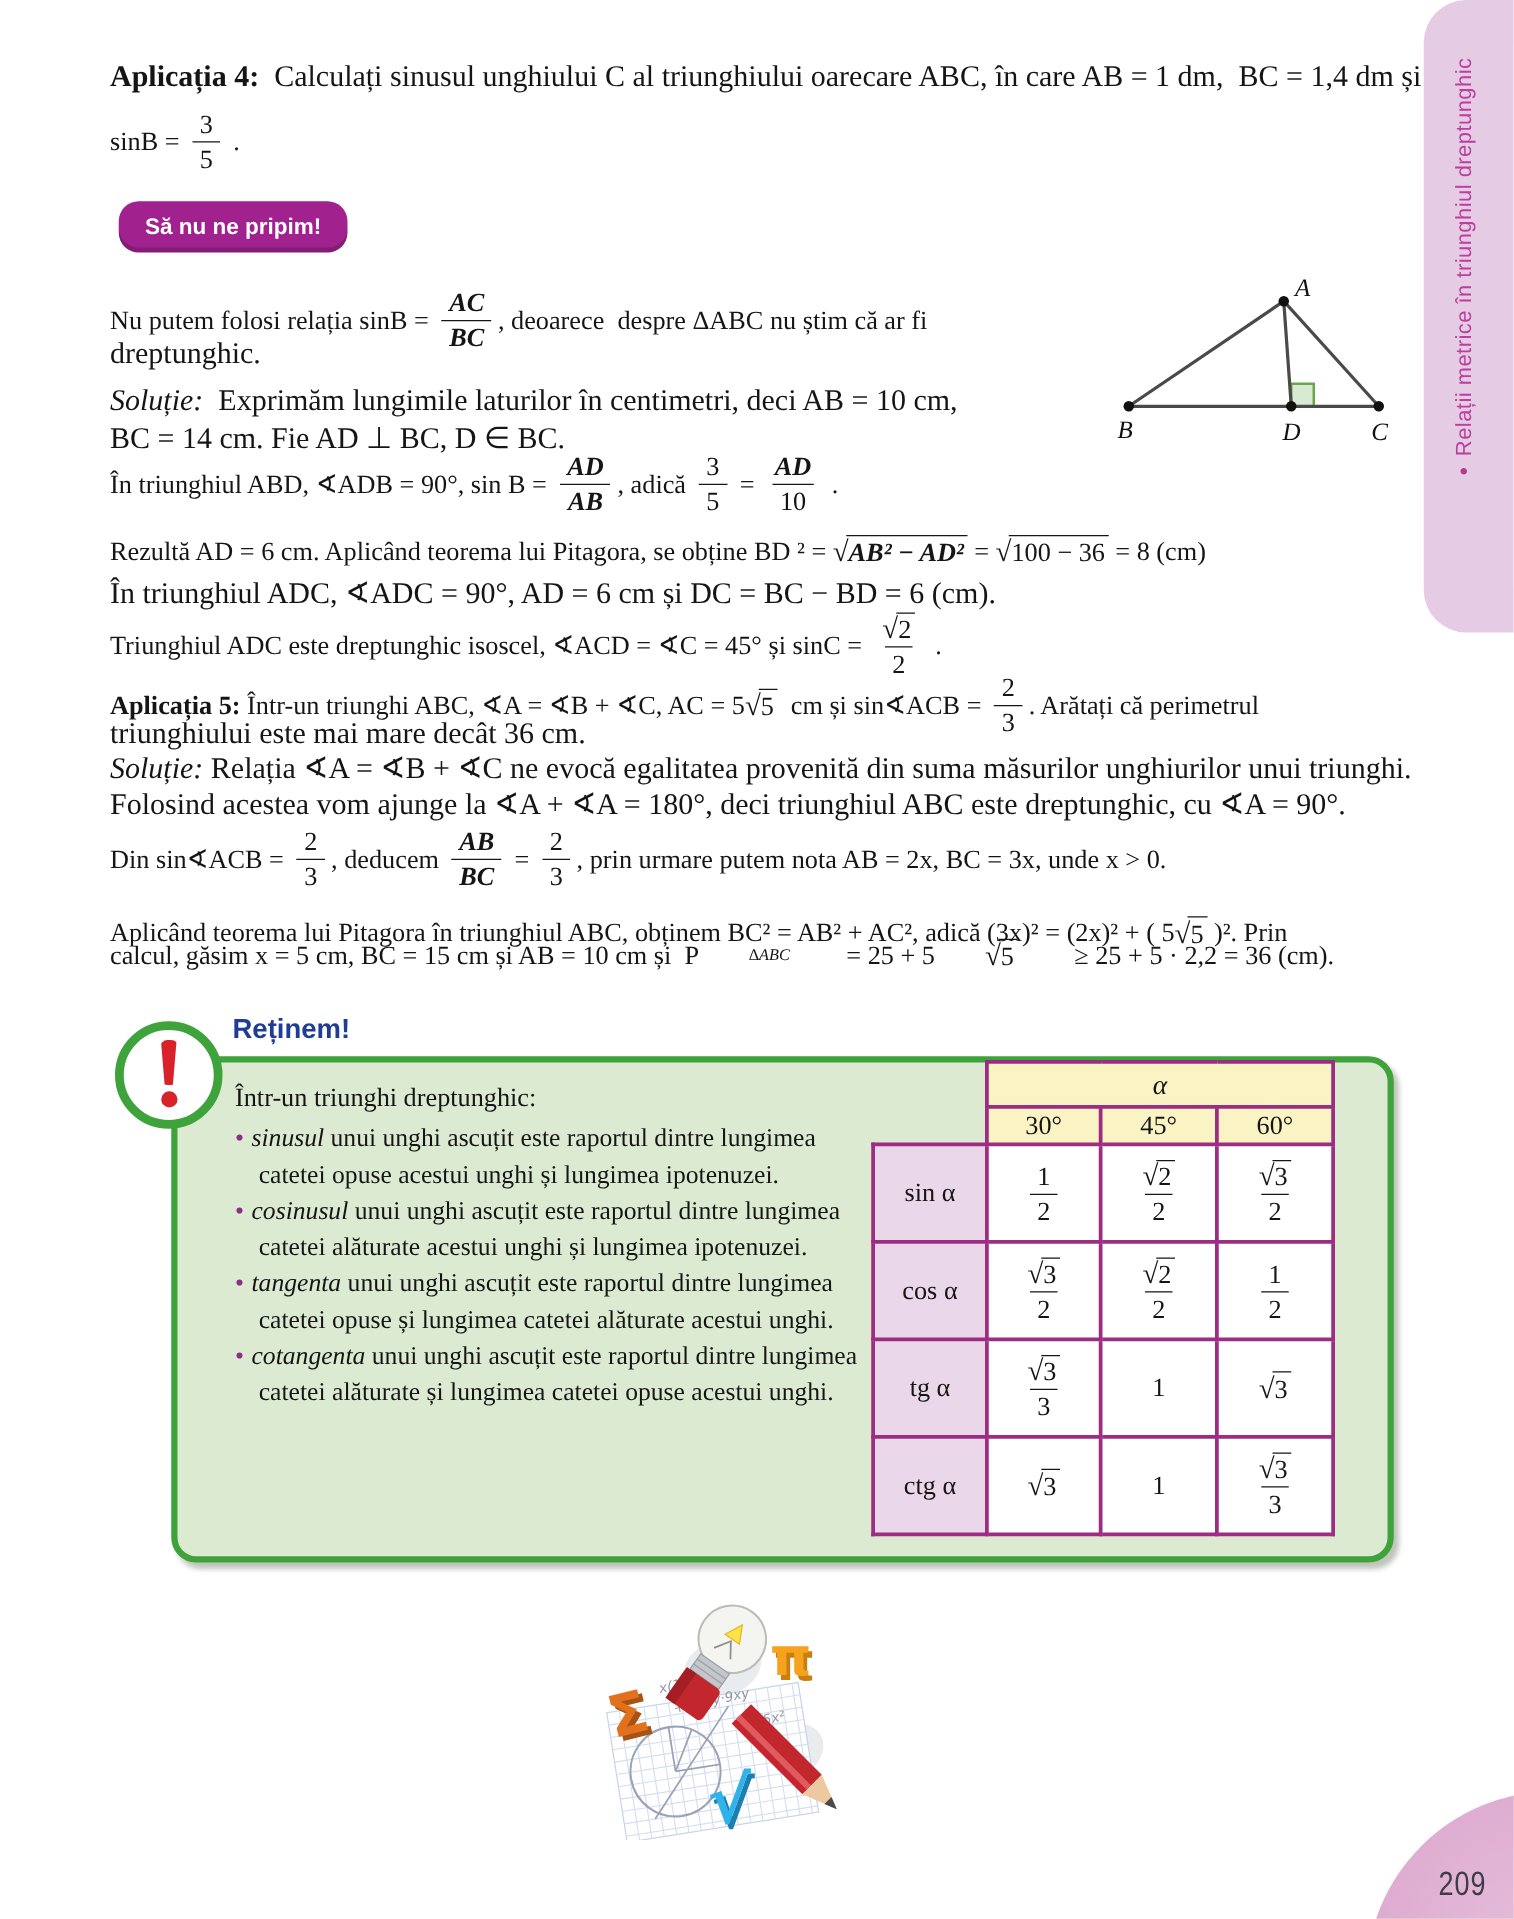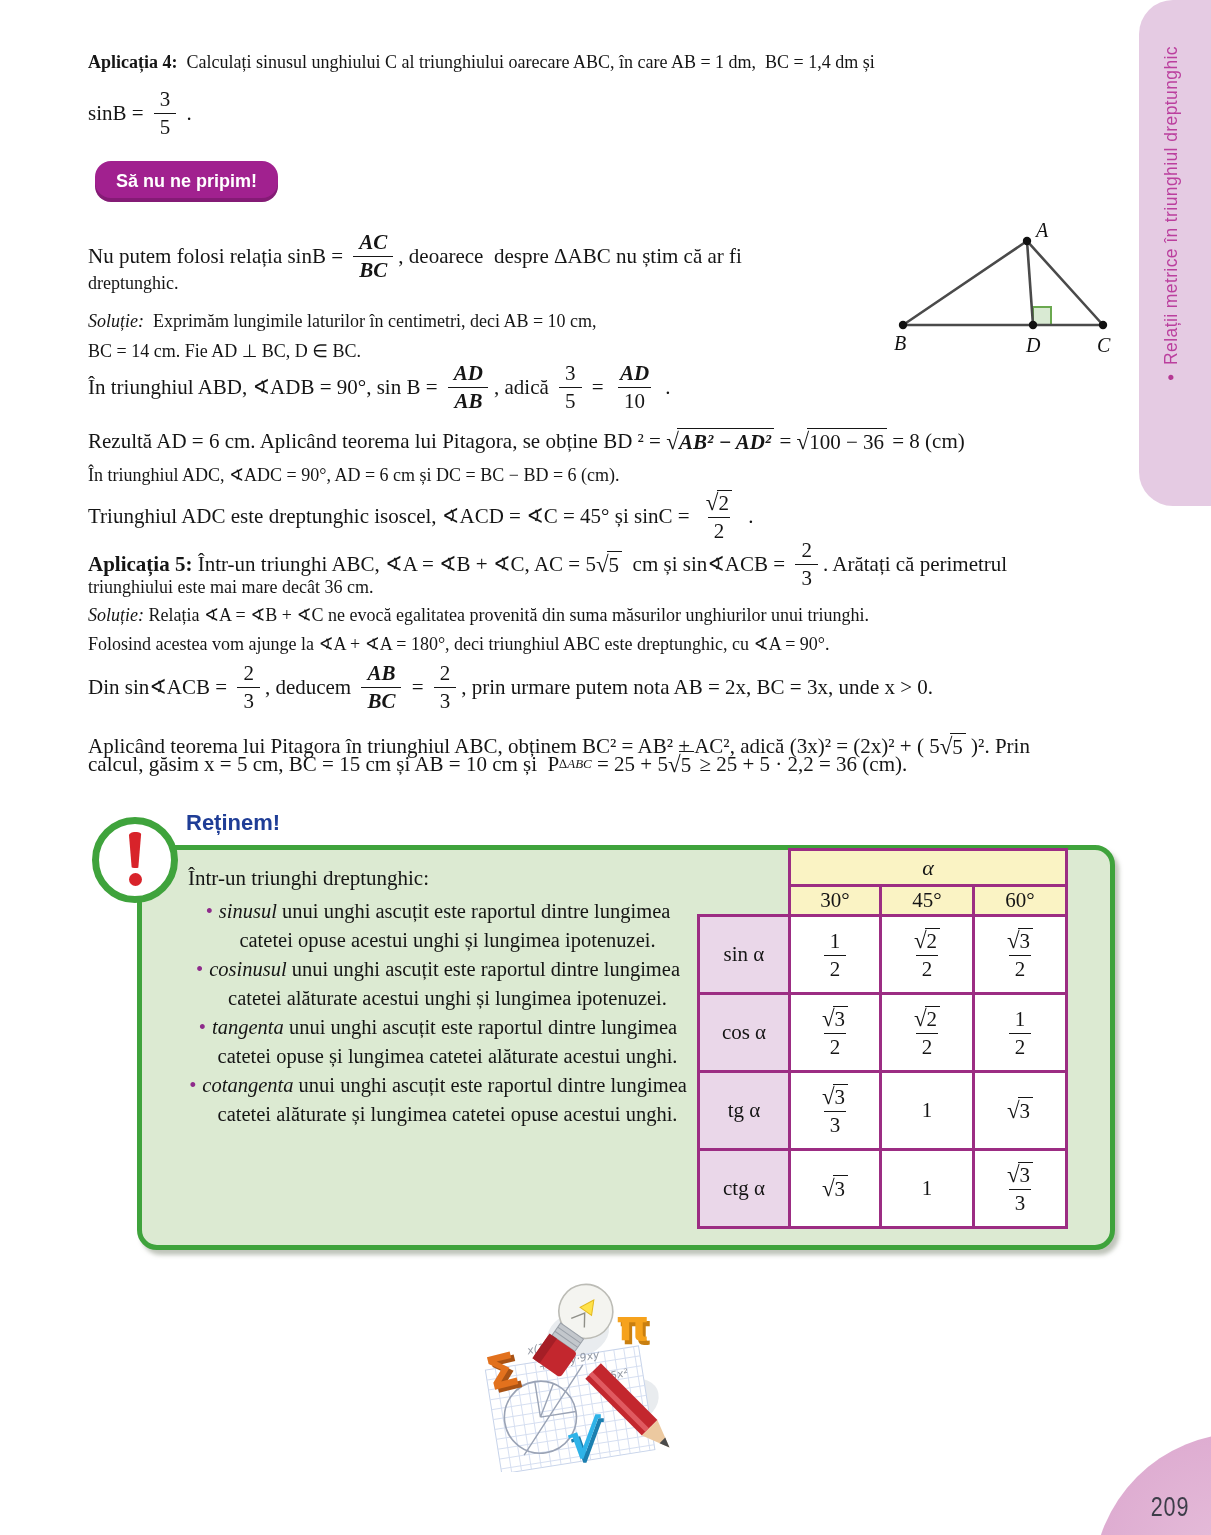--- a/index.html
+++ b/index.html
@@ -1,19 +1,19 @@
 <!DOCTYPE html>
 <html><head>
 <meta charset="utf-8">
 <style>
   html,body{margin:0;padding:0;}
   body{width:1211px;height:1535px;position:relative;overflow:hidden;background:#ffffff;
        font-family:"Liberation Serif",serif;color:#151515;}
   .abs{position:absolute;}
-  .tx{font-size:18px;line-height:30px;white-space:pre;}
+  .tx{font-size:24px;line-height:30px;white-space:pre;}
   .mline{display:flex;align-items:center;font-size:21px;}
   .mline > span{white-space:pre;}
   b.lbl{font-weight:bold;}
   .it{font-style:italic;font-weight:bold;}
   
   .frac{display:inline-flex;flex-direction:column;align-items:center;margin:0 5px;line-height:1.08;}
   .frac .nm{padding:0 6px 2px;}
   .frac .dn{border-top:1.7px solid #161616;padding:2px 6px 0;}
   
   .sq{white-space:nowrap;display:inline-block;}
@@ -28,21 +28,21 @@
   .gbox{background:#dcead2;border:5px solid #3fa33c;border-radius:20px;
         box-shadow:4px 5px 4px rgba(130,140,120,.5);}
   .excl{width:72px;height:72px;border-radius:50%;background:#ffffff;border:7px solid #3fa33c;
         display:flex;flex-direction:column;align-items:center;z-index:3;}
   .exbar{width:15px;height:36px;background:#d8232a;margin-top:8px;
          clip-path:polygon(8% 0,92% 0,72% 100%,28% 100%);border-radius:6px;}
   .exdot{width:13px;height:13px;border-radius:50%;background:#d8232a;margin-top:5px;}
   .rtitle{font-family:"Liberation Sans",sans-serif;font-weight:bold;font-size:22px;color:#1f3d96;}
   .intro{font-size:21px;white-space:pre;}
   ul.blist{list-style:none;margin:0;padding:0;font-size:20.5px;line-height:29px;width:500px;}
-  ul.blist li{padding-left:19px;text-indent:-19px;text-align:center;}
+  ul.blist li{padding-left:19px;text-indent:-19px;}
   .blt{color:#8e2b8b;margin-right:6px;}
   
   table.trig{border-collapse:collapse;text-align:center;font-size:21px;z-index:2;position:absolute;}
   .trig td{border:3px solid #9c2d83;padding:0;text-align:center;vertical-align:middle;}
   .trig td.gh{border:none;background:transparent;}
   .trig .yel{background:#faf3c4;}
   .trig .pur{background:#ead7e9;}
   .trig .wht{background:#ffffff;}
   .trig .c0{width:88px;}.trig .c1{width:88px;}.trig .c2{width:90px;}.trig .c3{width:90px;}
   .trig .r1{height:33px;}.trig .r2{height:27px;}.trig .rv{height:75px;}
@@ -147,21 +147,21 @@
   <span> = </span>
   <span class="frac"><span class="nm">2</span><span class="dn">3</span></span>
   <span>, prin urmare putem nota AB = 2x, BC = 3x, unde x &gt; 0.</span>
 </div>
 
 <div class="abs mline" style="left:88px;top:712px;height:36px;margin-top:16px;">
   <span>Aplicând teorema lui Pitagora în triunghiul ABC, obținem BC² = AB² + AC², adică (3x)² = (2x)² + ( 5</span>
   <span class="sq"><span class="rs">√</span><span class="uv">5</span></span>
   <span> )². Prin</span>
 </div>
-<div class="abs mline" style="left:88px;top:746px;height:36px;">
+<div class="abs mline" style="left:88px;top:746px;height:36px;gap:40px;">
   <span>calcul, găsim x = 5 cm, BC = 15 cm și AB = 10 cm și  P</span>
     <sub class="psub">∆ABC</sub>
   <span> = 25 + 5</span>
   <span class="sq"><span class="rs">√</span><span class="uv">5</span></span>
   <span> ≥ 25 + 5 · 2,2 = 36 (cm).</span>
 </div>
 
 <div class="abs gbox" style="left:137px;top:845px;width:968px;height:395px;"></div>
 <div class="abs excl" style="left:92px;top:817px;">
   <div class="exbar"></div>

